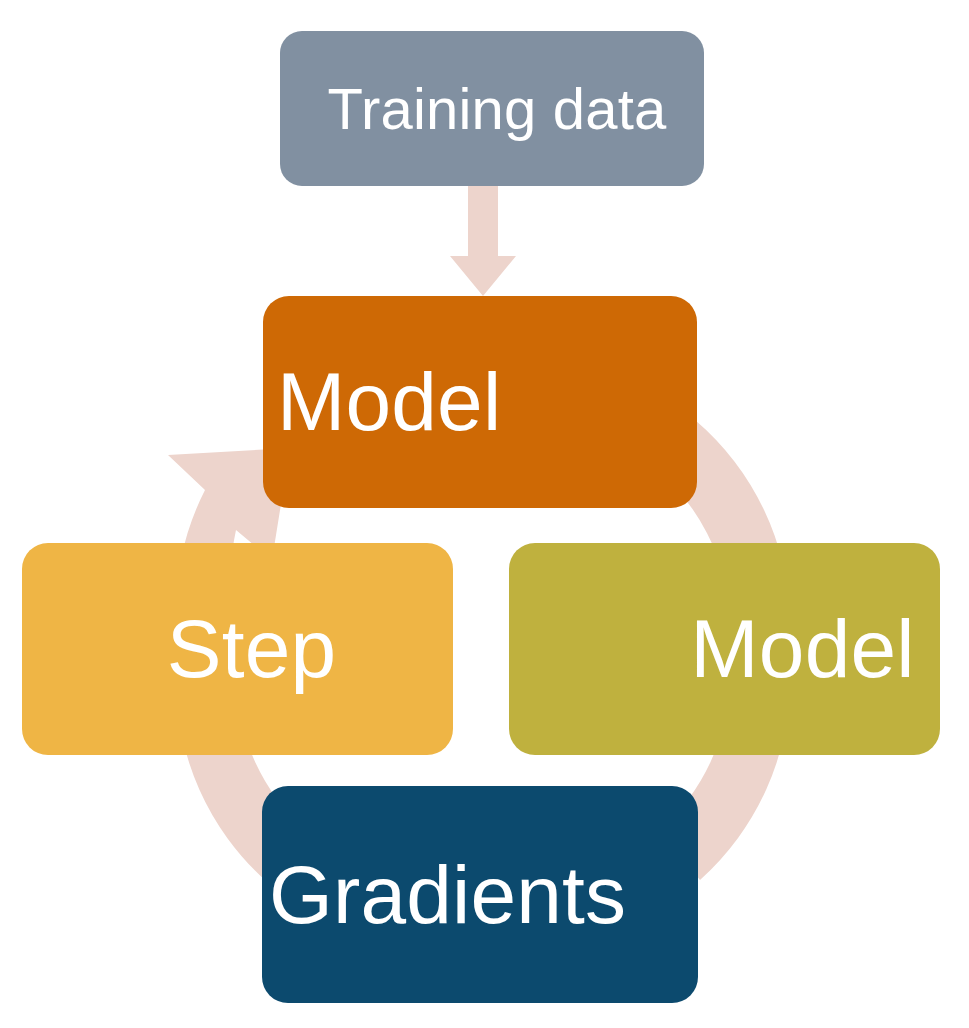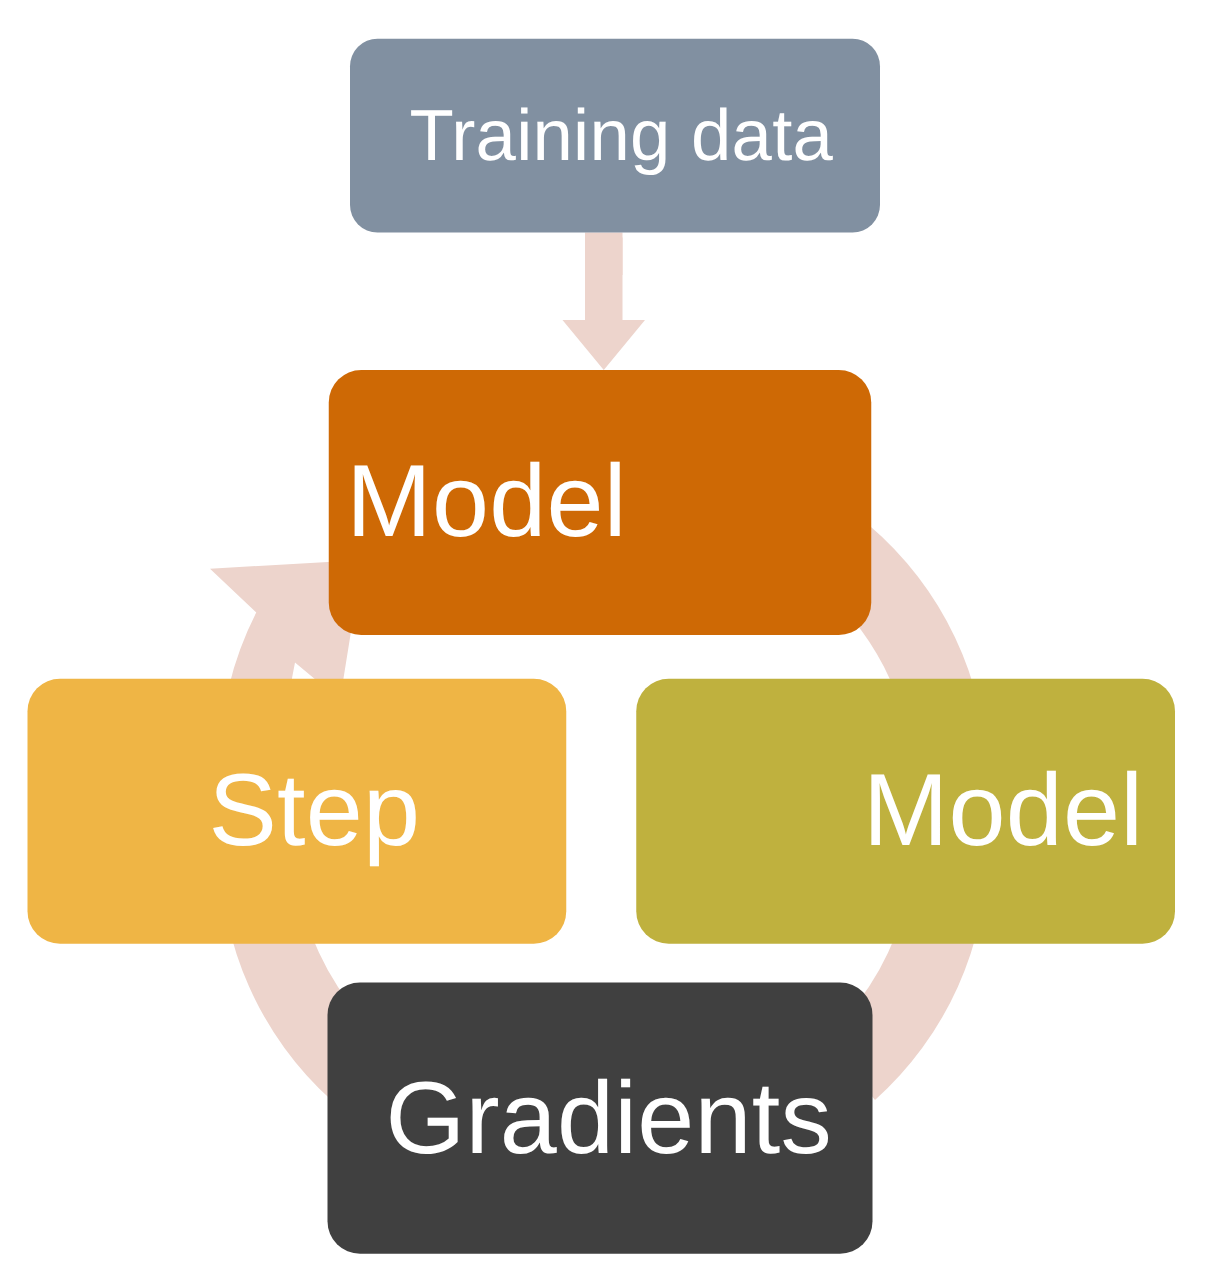--- a/index.html
+++ b/index.html
@@ -106,22 +106,22 @@
     font-size: 82px;
     transform: translateX(78px);
   }
 
   
   #node-gradients {
     left: 262px;
     top: 786px;
     width: 436px;
     height: 217px;
-    background: #404040;
-    justify-content: center;
+    background: #0c4a6e;
+    justify-content: flex-start;
   }
   #node-gradients .node-label {
     font-size: 82px;
     transform: translateX(7px);
   }
 </style>
 </head>
 <body>
 
 <div id="canvas">

